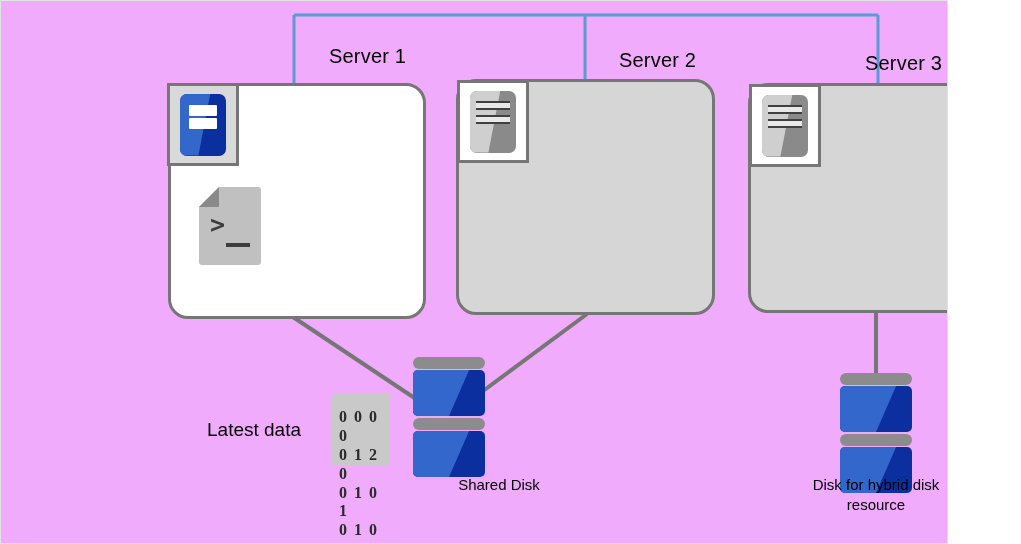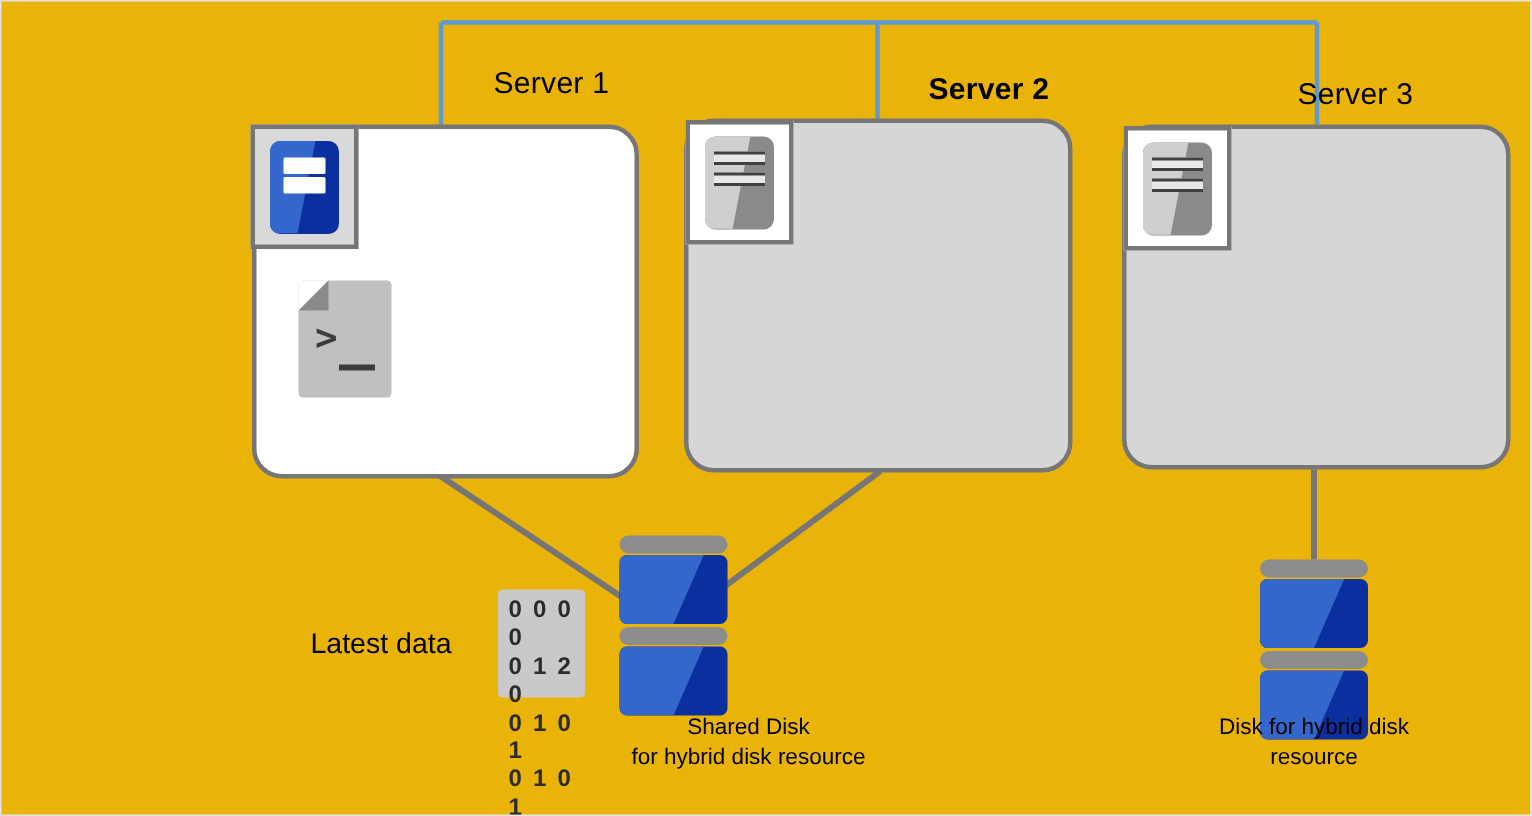--- a/index.html
+++ b/index.html
@@ -6,23 +6,23 @@
   html, body {
     margin: 0;
     padding: 0;
     background: #ffffff;
   }
   body {
     font-family: "Liberation Sans", sans-serif;
   }
   #canvas {
     position: relative;
-    width: 1021px;
+    width: 948px;
     height: 544px;
-    background: #eab308;
+    background: #f0abfc;
     border: 1px solid #e3e3e3;
     box-sizing: border-box;
     overflow: hidden;
   }
   .svg-layer {
     position: absolute;
     left: 0;
     top: 0;
     width: 1021px;
     height: 544px;
@@ -173,23 +173,23 @@
     color: #000000;
     line-height: 1.25;
     white-space: nowrap;
   }
 
   
   .binary-block {
     position: absolute;
     background: #c9c9c9;
     border-radius: 3px;
-    padding: 5px 7px;
-    box-sizing: border-box;
-    font-family: Liberation Sans, sans-serif;
+    padding: 15px 7px;
+    box-sizing: border-box;
+    font-family: Liberation Serif, serif;
     font-size: 16px;
     font-weight: bold;
     color: #2b2b2b;
     line-height: 1.18;
     letter-spacing: 1.5px;
   }
   .latest-label {
     position: absolute;
     font-size: 19px;
     color: #000000;
@@ -274,21 +274,21 @@
 
   <div class="mount-group" style="left:198px; top:186px;">
     <div class="mount-icon">
       <span class="fold"></span>
       <span class="fold2"></span>
       <span class="prompt">&gt;</span>
       <span class="cursor"></span>
     </div>
   </div>
 
-  <div class="server-title" style="left:618px; top:48px;font-weight:bold;">Server 2</div>
+  <div class="server-title" style="left:618px; top:48px;">Server 2</div>
 
   <div class="server-box gray" style="left:455px; top:78px; width:259px; height:236px;"></div>
 
   <div class="icon-badge badge-gray" style="left:456px; top:79px;">
     <div class="srv-glyph gray">
       <span class="bar b1"></span>
       <span class="bar b2"></span>
     </div>
   </div>
 
@@ -315,21 +315,20 @@
   <div class="disk" style="left:412px; top:356px;">
     <div class="platter"></div>
     <div class="body"></div>
     <div class="gap"></div>
     <div class="platter"></div>
     <div class="body"></div>
   </div>
 
   <div class="caption" style="left:348px; top:474px; width:300px;">
     <div>Shared  Disk</div>
-    <div>for hybrid disk resource</div>
   </div>
 
   <div class="disk" style="left:839px; top:372px;">
     <div class="platter"></div>
     <div class="body"></div>
     <div class="gap"></div>
     <div class="platter"></div>
     <div class="body"></div>
   </div>
 

